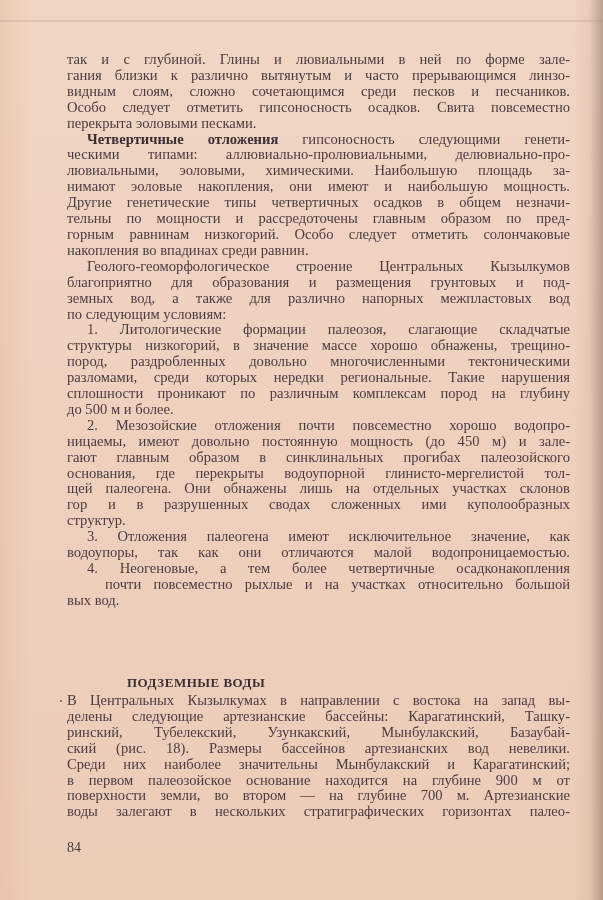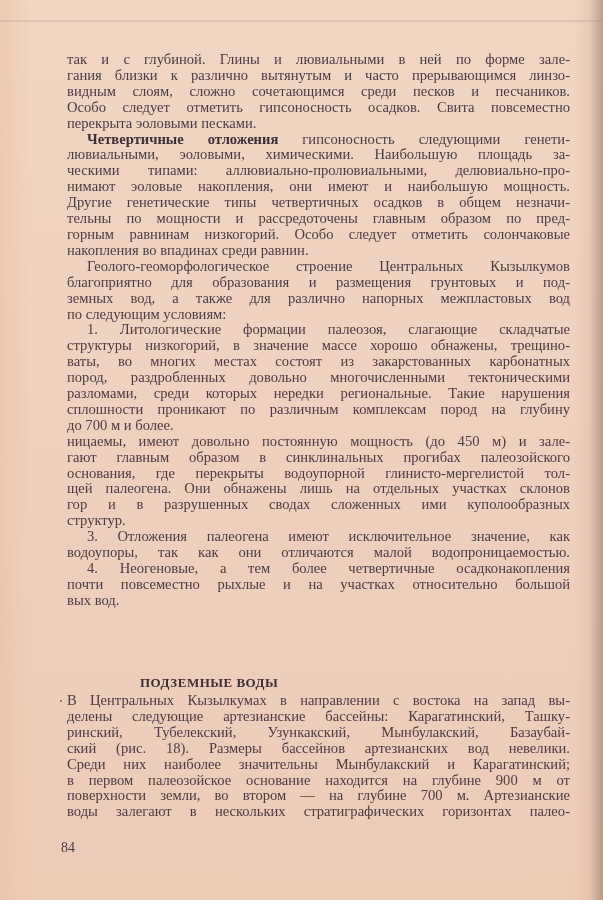--- a/index.html
+++ b/index.html
@@ -26,31 +26,31 @@
     font-family: "Liberation Serif", "DejaVu Serif", serif;
     font-size: 14.6px; line-height: 15.9px;
     text-align: justify;
     color: #4b3b43;
   }
   .line { display: block; white-space: nowrap; text-align-last: justify; text-align: justify; }
   .line.last { text-align-last: left; }
   .ind { padding-left: 20px; }
   .bold { font-weight: bold; color: #3c2e34; }
   .heading {
-    position: absolute; left: 140px; top: 675px;
+    position: absolute; left: 127px; top: 675px;
     font-family: "Liberation Serif", serif; font-weight: bold;
     font-size: 13px; letter-spacing: 0.5px; color: #3c2e34;
   }
   .text2 {
     position: absolute; left: 67px; top: 693px; width: 503px;
     font-family: "Liberation Serif", "DejaVu Serif", serif;
     font-size: 14.6px; line-height: 15.9px; color: #4b3b43;
   }
   .pageno {
-    position: absolute; left: 61px; top: 840px;
+    position: absolute; left: 67px; top: 840px;
     font-family: "Liberation Serif", serif; font-size: 14px; color: #4b3b43;
   }
   .dot { position: absolute; left: 60px; top: 700px; width: 2px; height: 2px; background: #6a5a60; border-radius: 1px; }
 </style>
 </head>
 <body>
 
 <div class="page">
   <div class="topline"></div>
 
@@ -59,63 +59,63 @@
     <div>
       <span class="line" style="white-space: nowrap; display: block;"><span style="white-space: nowrap;">так и с глубиной. Глины и лювиальными в ней по форме зале-</span></span>
       <span class="line" style="white-space: nowrap; display: block;"><span style="white-space: nowrap;">гания близки к различно вытянутым и часто прерывающимся линзо-</span></span>
       <span class="line" style="white-space: nowrap; display: block;"><span style="white-space: nowrap;">видным слоям, сложно сочетающимся среди песков и песчаников.</span></span>
       <span class="line" style="white-space: nowrap; display: block;"><span style="white-space: nowrap;">Особо следует отметить гипсоносность осадков. Свита повсеместно</span></span>
       <span class="line last">перекрыта эоловыми песками.</span>
     </div>
 
     <div>
       <span class="line ind" style="white-space: nowrap; display: block;"><span style="white-space: nowrap;"><span class="bold">Четвертичные отложения</span><span> гипсоносность следующими генети-</span></span></span>
+      <span class="line" style="white-space: nowrap; display: block;"><span style="white-space: nowrap;">ческими типами: аллювиально-пролювиальными, делювиально-про-</span></span>
       <span class="line" style="white-space: nowrap; display: block;"><span style="white-space: nowrap;">лювиальными, эоловыми, химическими. Наибольшую площадь за-</span></span>
-      <span class="line" style="white-space: nowrap; display: block;"><span style="white-space: nowrap;">ческими типами: аллювиально-пролювиальными, делювиально-про-</span></span>
       <span class="line" style="white-space: nowrap; display: block;"><span style="white-space: nowrap;">нимают эоловые накопления, они имеют и наибольшую мощность.</span></span>
       <span class="line" style="white-space: nowrap; display: block;"><span style="white-space: nowrap;">Другие генетические типы четвертичных осадков в общем незначи-</span></span>
       <span class="line" style="white-space: nowrap; display: block;"><span style="white-space: nowrap;">тельны по мощности и рассредоточены главным образом по пред-</span></span>
       <span class="line" style="white-space: nowrap; display: block;"><span style="white-space: nowrap;">горным равнинам низкогорий. Особо следует отметить солончаковые</span></span>
       <span class="line last">накопления во впадинах среди равнин.</span>
     </div>
 
     <div>
       <span class="line ind" style="white-space: nowrap; display: block;"><span style="white-space: nowrap;">Геолого-геоморфологическое строение Центральных Кызылкумов</span></span>
       <span class="line" style="white-space: nowrap; display: block;"><span style="white-space: nowrap;">благоприятно для образования и размещения грунтовых и под-</span></span>
       <span class="line" style="white-space: nowrap; display: block;"><span style="white-space: nowrap;">земных вод, а также для различно напорных межпластовых вод</span></span>
       <span class="line last">по следующим условиям:</span>
     </div>
 
     <div>
       <span class="line ind" style="white-space: nowrap; display: block;"><span style="white-space: nowrap;">1. Литологические формации палеозоя, слагающие складчатые</span></span>
       <span class="line" style="white-space: nowrap; display: block;"><span style="white-space: nowrap;">структуры низкогорий, в значение массе хорошо обнажены, трещино-</span></span>
-      <span class="line" style="white-space: nowrap; display: block;"><span style="white-space: nowrap;">ваты, во многих местах состоят из закарстованных карбонатных</span></span>
       <span class="line" style="white-space: nowrap; display: block;"><span style="white-space: nowrap;">пород, раздробленных довольно многочисленными тектоническими</span></span>
       <span class="line" style="white-space: nowrap; display: block;"><span style="white-space: nowrap;">разломами, среди которых нередки региональные. Такие нарушения</span></span>
       <span class="line" style="white-space: nowrap; display: block;"><span style="white-space: nowrap;">сплошности проникают по различным комплексам пород на глубину</span></span>
-      <span class="line last">до 700 м и более.</span>
+      <span class="line last">до 500 м и более.</span>
     </div>
 
     <div>
+      <span class="line ind" style="white-space: nowrap; display: block;"><span style="white-space: nowrap;">2. Мезозойские отложения почти повсеместно хорошо водопро-</span></span>
       <span class="line" style="white-space: nowrap; display: block;"><span style="white-space: nowrap;">ницаемы, имеют довольно постоянную мощность (до 450 м) и зале-</span></span>
       <span class="line" style="white-space: nowrap; display: block;"><span style="white-space: nowrap;">гают главным образом в синклинальных прогибах палеозойского</span></span>
       <span class="line" style="white-space: nowrap; display: block;"><span style="white-space: nowrap;">основания, где перекрыты водоупорной глинисто-мергелистой тол-</span></span>
       <span class="line" style="white-space: nowrap; display: block;"><span style="white-space: nowrap;">щей палеогена. Они обнажены лишь на отдельных участках склонов</span></span>
       <span class="line" style="white-space: nowrap; display: block;"><span style="white-space: nowrap;">гор и в разрушенных сводах сложенных ими куполообразных</span></span>
       <span class="line last">структур.</span>
     </div>
 
     <div>
       <span class="line ind" style="white-space: nowrap; display: block;"><span style="white-space: nowrap;">3. Отложения палеогена имеют исключительное значение, как</span></span>
       <span class="line" style="white-space: nowrap; display: block;"><span style="white-space: nowrap;">водоупоры, так как они отличаются малой водопроницаемостью.</span></span>
     </div>
 
     <div>
       <span class="line ind" style="white-space: nowrap; display: block;"><span style="white-space: nowrap;">4. Неогеновые, а тем более четвертичные осадконакопления</span></span>
-      <span class="line" style="white-space: nowrap; display: block;"><span style="white-space: nowrap;">почти повсеместно рыхлые и на участках относительно большой</span></span>
+      <span class="line" style="white-space: nowrap; display: block; margin-left: 38px;"><span style="white-space: nowrap;">почти повсеместно рыхлые и на участках относительно большой</span></span>
       <span class="line last">вых вод.</span>
     </div>
   </div>
 
   <div class="heading">ПОДЗЕМНЫЕ ВОДЫ</div>
 
   <div class="dot"></div>
 
   <div class="text2">
     <span class="line" style="white-space: nowrap; display: block;"><span style="white-space: nowrap;">В Центральных Кызылкумах в направлении с востока на запад вы-</span></span>

